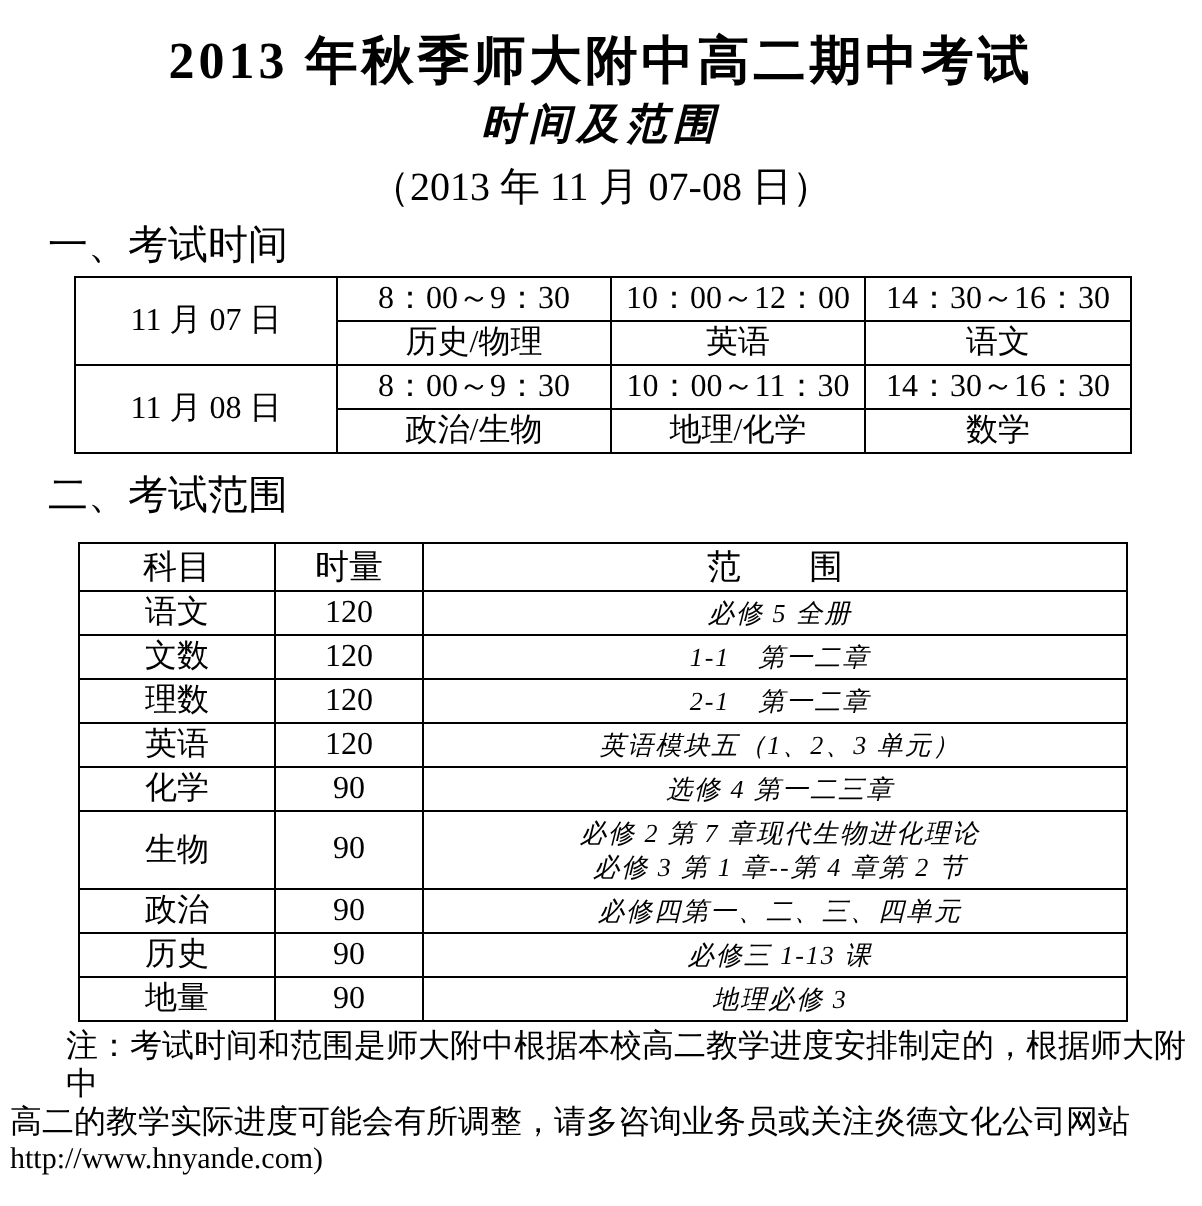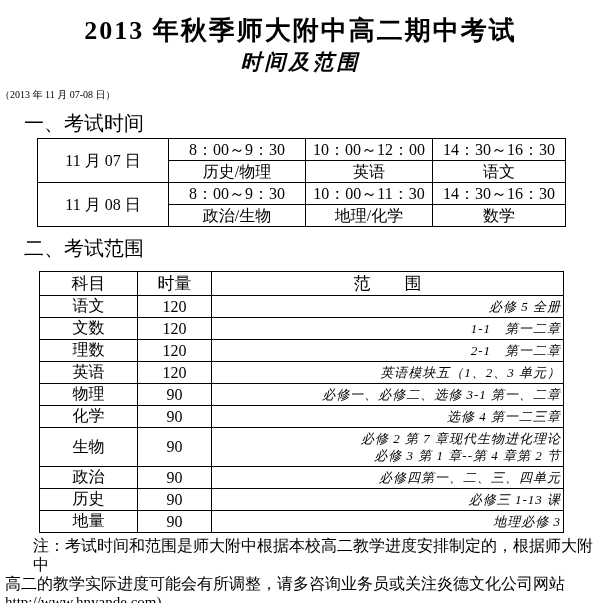--- a/index.html
+++ b/index.html
@@ -14,21 +14,21 @@
 
   .title {
     text-align: center; font-size: 26px; font-weight: bold;
     padding-top: 15px; letter-spacing: 2px; line-height: 32px;
   }
   .subtitle {
     text-align: center; font-size: 21px; font-weight: bold;
     letter-spacing: 3px; line-height: 27px; margin-top: 2px; font-style: italic;
   }
   .dateline {
-    text-align: left; font-size: 10px; line-height: 21px; margin-top: 8px;
+    text-align: center; font-size: 20px; line-height: 21px; margin-top: 8px;
   }
   .section-heading {
     font-family: "Liberation Sans", "DejaVu Sans", sans-serif;
     font-size: 20px; font-weight: normal; line-height: 20px;
     margin: 8px 0 5px 24px;
   }
 
   table { border-collapse: collapse; table-layout: fixed; border-radius: 15px; }
   td, th { border: 1px solid #000; padding: 0; overflow: hidden; }
 
@@ -44,21 +44,21 @@
   .scope-table { margin-left: 39px; width: 524px; margin-top: 13px; }
   .scope-table th {
     font-size: 17px; font-weight: normal; height: 23px; text-align: center;
     vertical-align: middle;
   }
   .scope-table td { height: 22px; vertical-align: middle; }
   .scope-table .subject-cell, .scope-table .duration-cell {
     text-align: center; font-size: 16px;
   }
   .scope-table .range-cell {
-    text-align: right; font-size: 13px; font-style: italic;
+    text-align: center; font-size: 13px; font-style: italic;
     padding: 2px 2px 2px 7px; line-height: 17px;
     white-space: pre-line; letter-spacing: 1px;
   }
 
   .note { margin: 3px 4px 0 5px; font-size: 16px; line-height: 19px; }
   .note .indent { padding-left: 28px; }
   .note .url-line { font-size: 15px; }
 </style>
 </head>
 <body>
@@ -132,25 +132,20 @@
         <td class="subject-cell">理数</td>
         <td class="duration-cell">120</td>
         <td class="range-cell">2-1　第一二章</td>
       </tr>
       <tr>
         <td class="subject-cell">英语</td>
         <td class="duration-cell">120</td>
         <td class="range-cell">英语模块五（1、2、3 单元）</td>
       </tr>
       <tr>
-        <td class="subject-cell">物理</td>
-        <td class="duration-cell">90</td>
-        <td class="range-cell">必修一、必修二、选修 3-1 第一、二章</td>
-      </tr>
-      <tr>
         <td class="subject-cell">化学</td>
         <td class="duration-cell">90</td>
         <td class="range-cell">选修 4 第一二三章</td>
       </tr>
       <tr>
         <td class="subject-cell">生物</td>
         <td class="duration-cell">90</td>
         <td class="range-cell">必修 2 第 7 章现代生物进化理论
 必修 3 第 1 章--第 4 章第 2 节</td>
       </tr>

